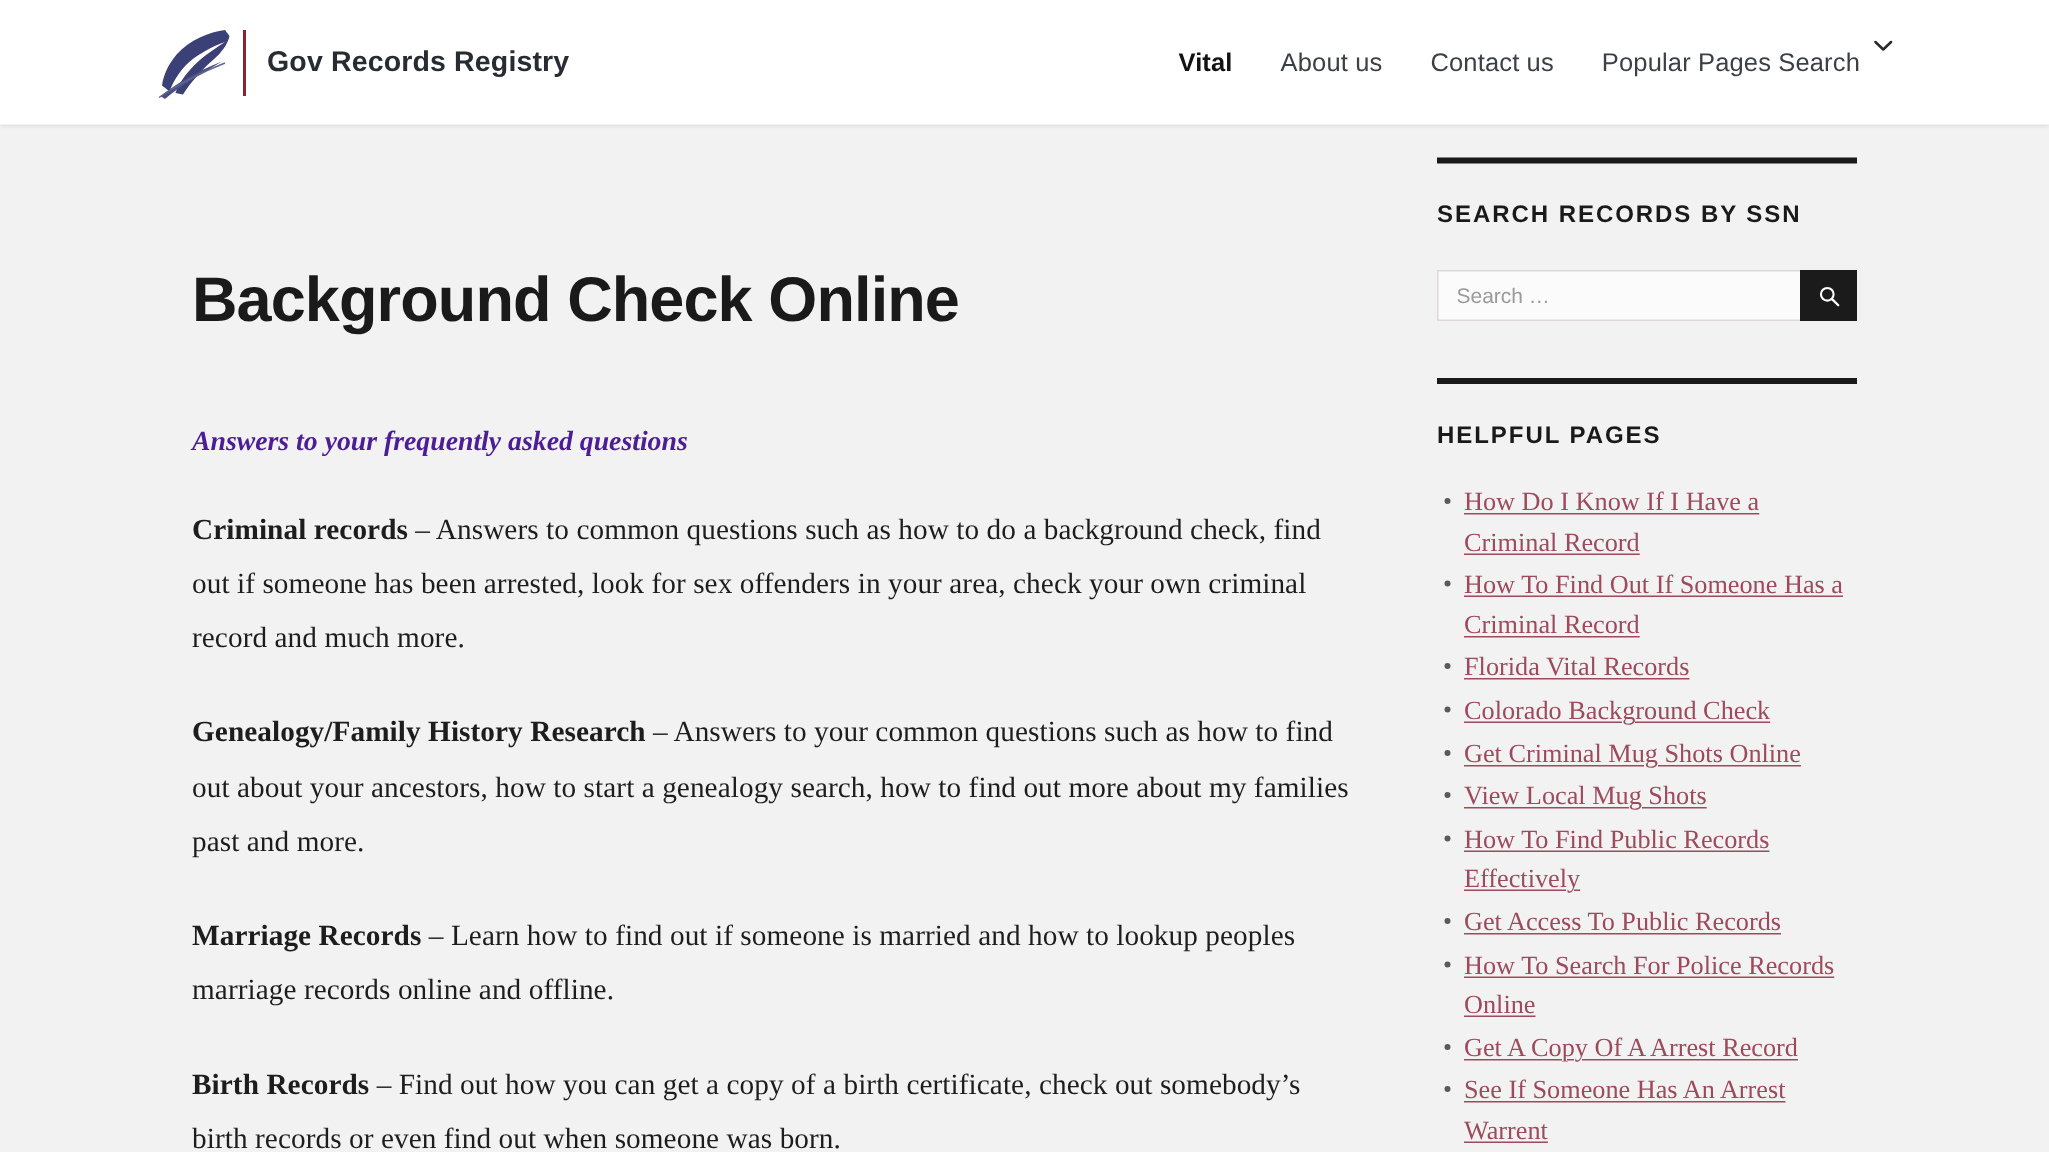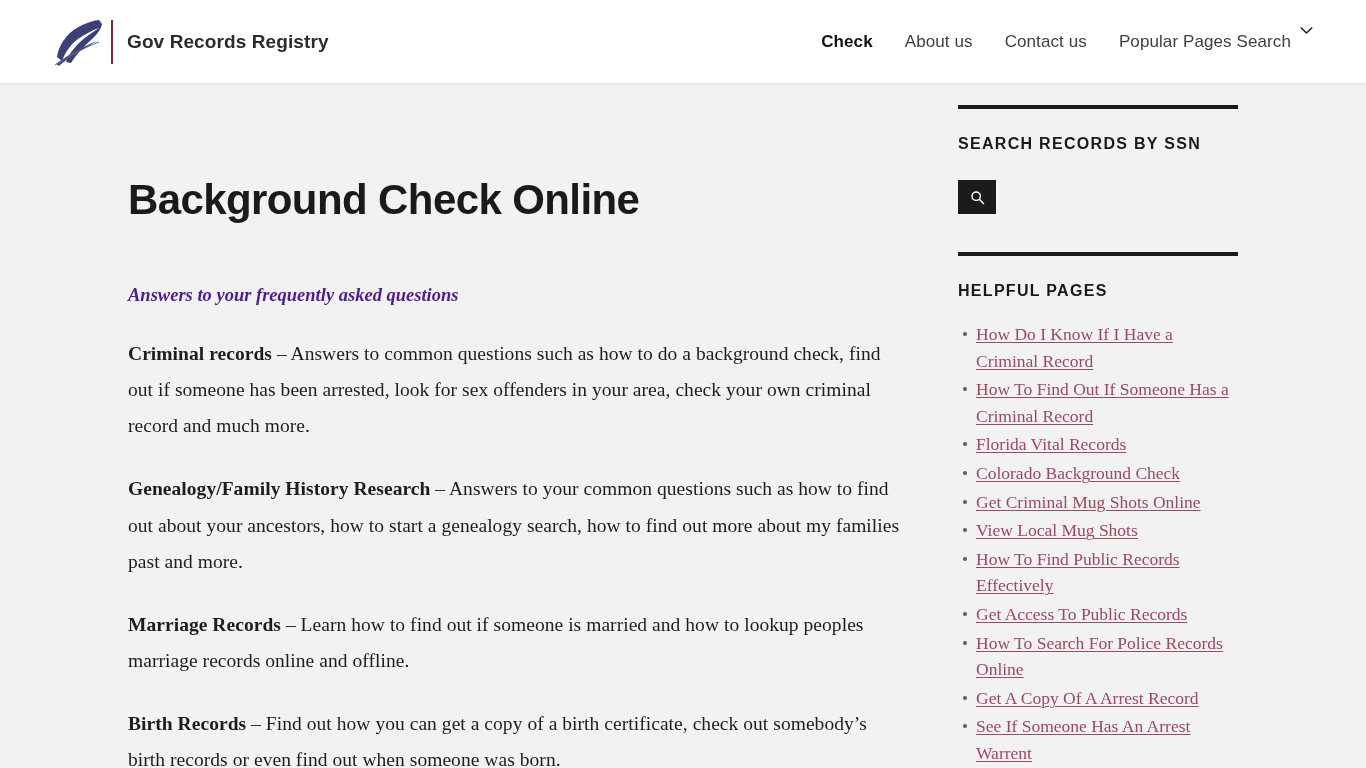--- a/index.html
+++ b/index.html
@@ -18,21 +18,21 @@
     height: 83px;
     background: #ffffff;
     box-shadow: 0 1px 3px rgba(0,0,0,0.09);
     position: relative;
     z-index: 5;
     display: flex;
     align-items: center;
   }
   .header-inner {
     width: 1366px;
-    padding: 0 53px;
+    padding: 0 104px;
     display: flex;
     align-items: center;
     justify-content: space-between;
   }
   .brand {
     display: flex;
     align-items: center;
     gap: 0px;
     text-decoration: none;
   }
@@ -192,21 +192,21 @@
       <svg class="logo-quill" viewBox="0 0 52 50">
         <path d="M46 3 C36 4 22 10 14 19 C8 26 5 33 4 40 L9 44 C12 36 17 28 25 22 C32 17 40 13 46 11 C40 15 32 20 26 26 C20 32 15 39 13 45 L18 46 C23 38 31 29 38 23 C44 18 48 12 49 7 Z" fill="#3b4077"></path>
         <path d="M3 47 C12 40 26 31 44 24 C27 34 14 42 6 49 Z" fill="#4a4f82"></path>
         <path d="M2 48 C14 40 28 32 46 25" stroke="#5f6490" stroke-width="1" fill="none"></path>
       </svg>
       <span class="brand-divider"></span>
       <span class="brand-name">Gov Records Registry</span>
     </a>
 
     <nav class="main-nav">
-      <a class="nav-item active" href="#">Check</a>
+      <a class="nav-item active" href="#">Vital</a>
       <a class="nav-item" href="#">About us</a>
       <a class="nav-item" href="#">Contact us</a>
       <div class="nav-dropdown">
         <a class="nav-item" href="#">Popular Pages Search</a>
         <svg class="chevron-down" viewBox="0 0 13 9">
           <path d="M1.3 2 L6.5 7 L11.7 2" stroke="#2b2b2b" stroke-width="1.7" fill="none" stroke-linecap="round" stroke-linejoin="round"></path>
         </svg>
       </div>
     </nav>
 
@@ -233,20 +233,21 @@
     </p>
 
   </main>
 
   <aside class="sidebar">
 
     <section class="widget">
       <div class="widget-rule"></div>
       <h2 class="widget-title">Search Records by SSN</h2>
       <form class="search-form">
+        <input class="search-input" type="text" placeholder="Search …" style="">
         <button class="search-submit" type="submit">
           <svg class="search-icon" viewBox="0 0 16 16">
             <circle cx="6.6" cy="6.6" r="4.5" stroke="#ffffff" stroke-width="1.5" fill="none"></circle>
             <path d="M10.2 10.2 L14.4 14.4" stroke="#ffffff" stroke-width="1.6" stroke-linecap="round"></path>
           </svg>
         </button>
       </form>
     </section>
 
     <section class="widget">

